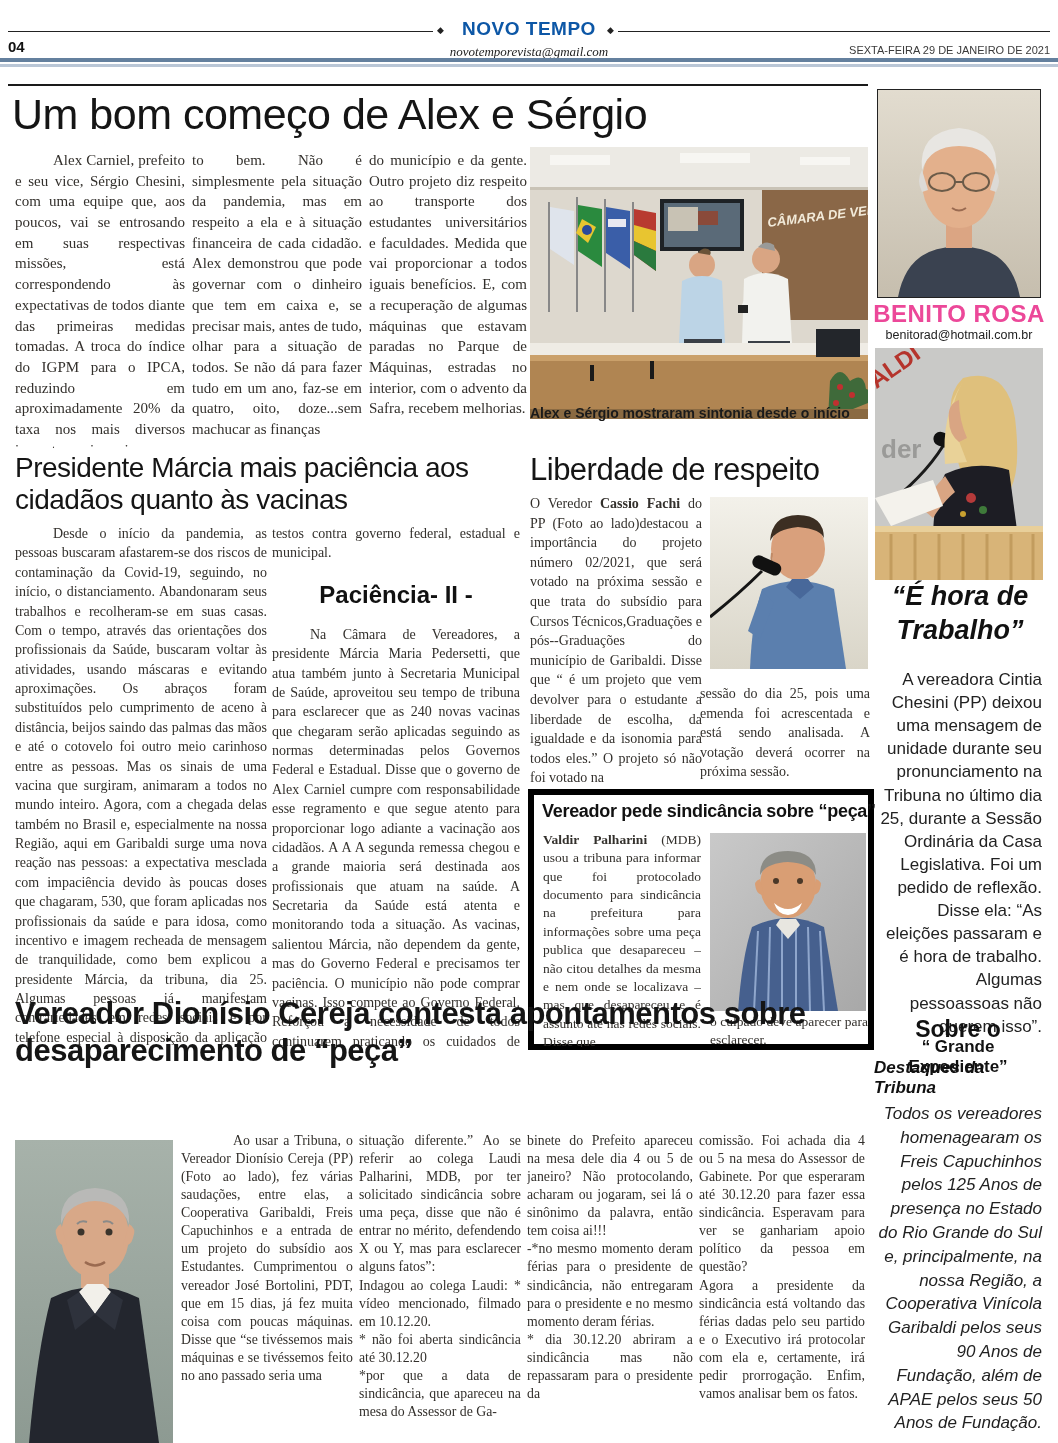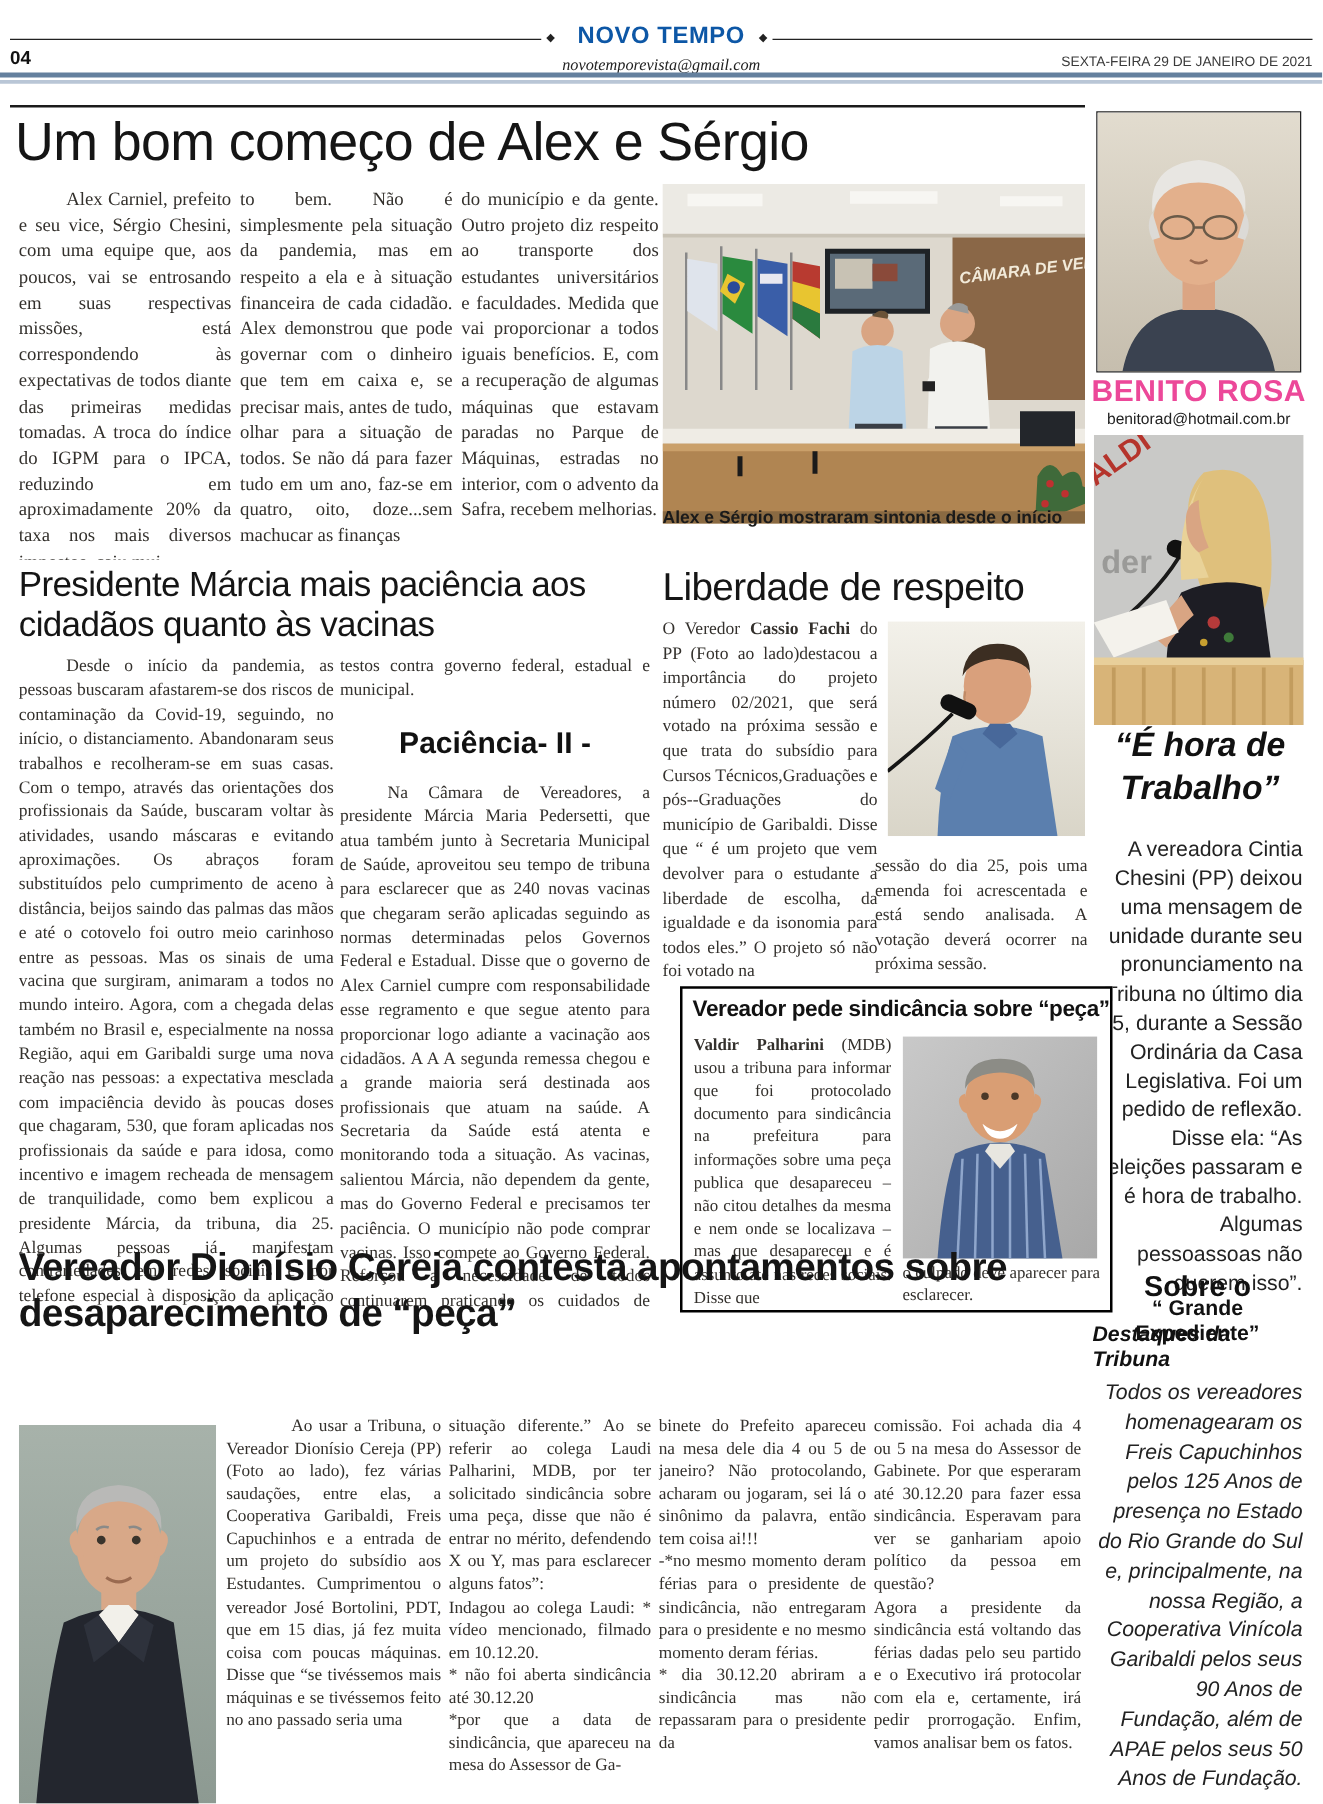--- a/index.html
+++ b/index.html
@@ -198,21 +198,21 @@
       <path d="M0 120 q30 -24 52 -46" stroke="#151515" stroke-width="3" fill="none"></path>
       <rect x="42" y="62" width="30" height="13" rx="6" fill="#111" transform="rotate(24 57 68)"></rect>
 
       <path d="M52 92 q36 -16 72 0 l12 80 l-96 0 q2 -50 12 -80 Z" fill="#5b7fae"></path>
       <path d="M76 90 l14 12 l14 -12 l-6 -8 l-16 0 Z" fill="#48689a"></path>
       <path d="M52 94 l-14 40 l12 8 l14 -36 Z" fill="#5b7fae"></path>
     </svg>
   </div>
   <div class="abs serifbody" style="left:700px;top:684px;width:170px;height:104px;font-size:14px;line-height:1.4;overflow:hidden;">sessão do dia 25, pois uma emenda foi acrescentada e está sendo analisada. A votação deverá ocorrer na próxima sessão.</div>
 
-  <div class="abs" style="left:544px;top:789px;width:346px;height:261px;border:2px solid #000000;box-sizing:border-box;background:#fff;">
+  <div class="abs" style="left:528px;top:789px;width:346px;height:261px;border:6px solid #000000;box-sizing:border-box;background:#fff;">
     <div class="sans" style="margin:6px 8px 4px 8px;font-weight:bold;font-size:18px;letter-spacing:-0.3px;white-space:nowrap;color:#111;">Vereador pede sindicância sobre “peça”</div>
     <div class="serifbody" style="position:absolute;left:9px;top:36px;width:158px;height:216px;font-size:13.5px;line-height:1.36;overflow:hidden;">
       <b>Valdir Palharini</b><span> (MDB) usou a tribuna para informar que foi protocolado documento para sindicância na prefeitura para informações sobre uma peça publica que desapareceu – não citou detalhes da mesma e nem onde se localizava – mas que desapareceu e é assunto até nas redes sociais. Disse que</span>
     </div>
     <div class="abs photo" style="left:176px;top:38px;width:156px;height:178px;">
       <svg width="156" height="178" viewBox="0 0 156 178">
         <defs>
             <linearGradient id="bg3" x1="0" y1="0" x2="1" y2="1">
           <stop offset="0" stop-color="#c9c9c9"></stop>
               <stop offset="1" stop-color="#a8a8a8"></stop>

